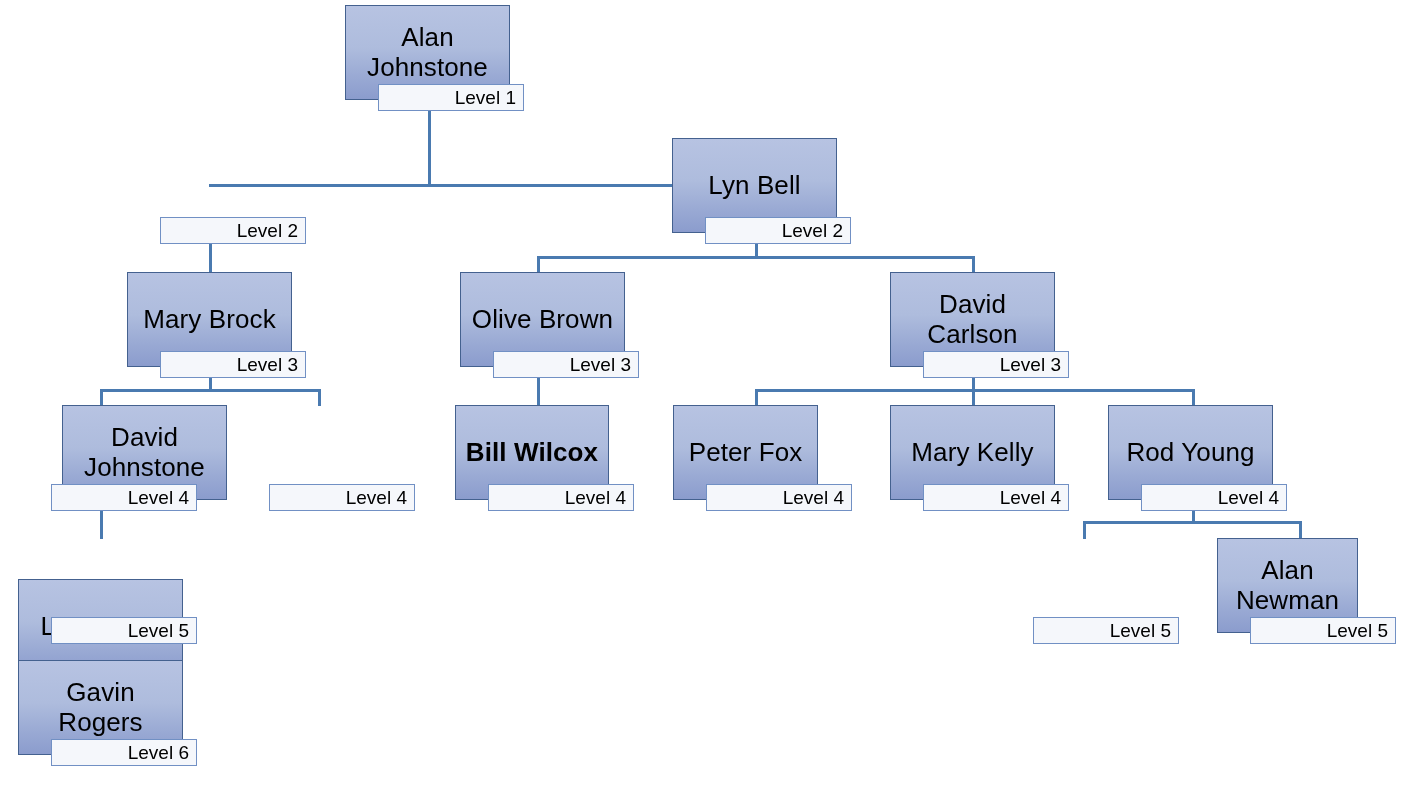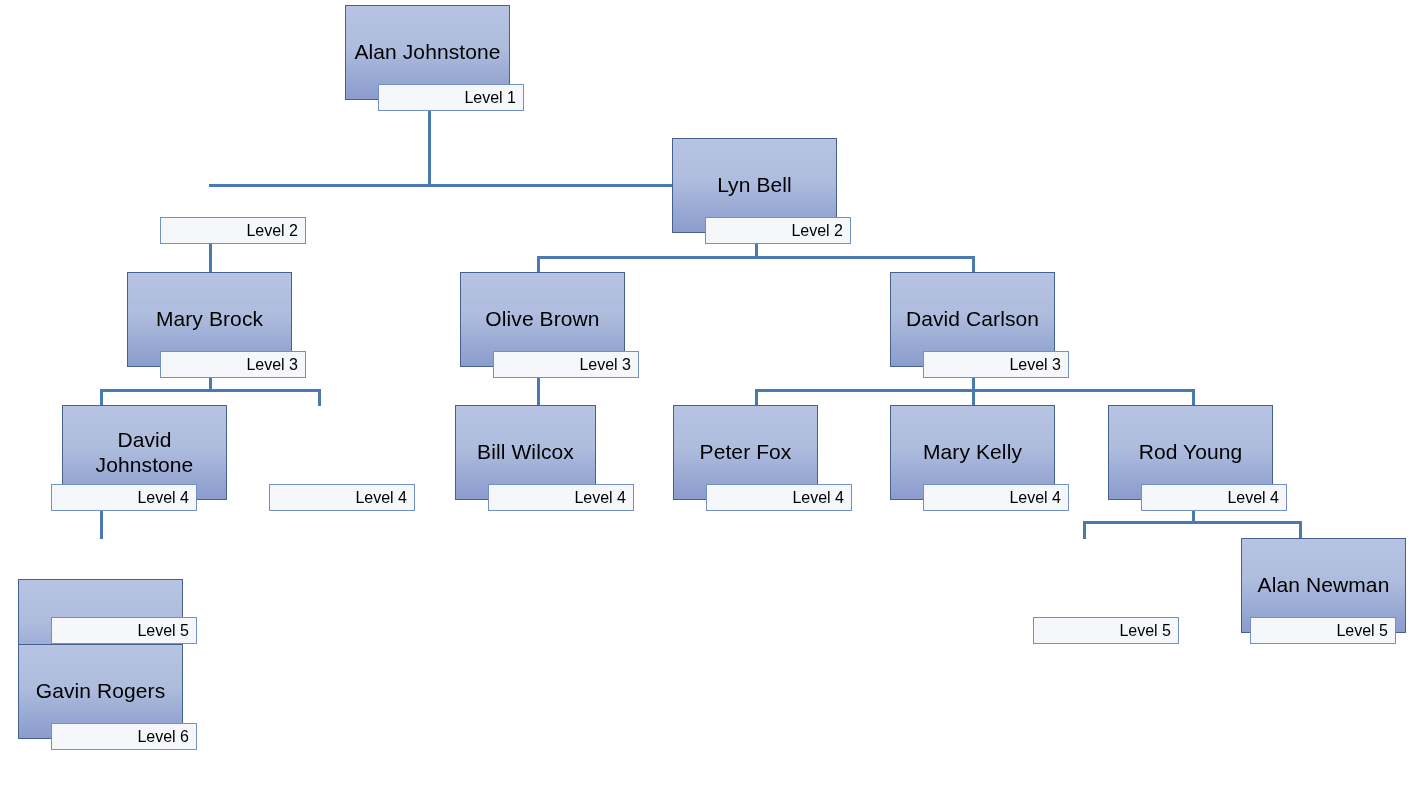--- a/index.html
+++ b/index.html
@@ -33,37 +33,37 @@
     left: 0;
     top: 0;
     box-sizing: border-box;
     border: 1px solid #44618f;
     background: linear-gradient(to bottom, #b7c3e2 0%, #aebcdd 45%, #9aaad4 75%, #8b9ccd 100%);
     display: flex;
     align-items: center;
     justify-content: center;
     text-align: center;
     color: #000000;
-    font-size: 21px;
+    font-size: 26px;
     line-height: 1.15;
     letter-spacing: 0.1px;
     padding: 0 6px;
     overflow: hidden;
   }
   .node-name {
     display: block;
     width: 100%;
   }
   .badge {
     position: absolute;
     box-sizing: border-box;
     border: 1px solid #7190c4;
     background: #f5f7fb;
     color: #000000;
-    font-size: 16px;
+    font-size: 19px;
     line-height: 1;
     display: flex;
     align-items: center;
     justify-content: flex-end;
     padding-right: 7px;
     white-space: nowrap;
   }
 </style>
 </head>
 <body>
@@ -147,21 +147,21 @@
       <span class="node-name">David Johnstone</span>
     </div>
     <div class="badge" style="left:33px; top:79px; width:146px; height:27px;">Level 4</div>
   </div>
 
   <div class="node" style="left:236px; top:405px; width:246px; height:103px;">
     <div class="badge" style="left:33px; top:79px; width:146px; height:27px;">Level 4</div>
   </div>
 
   <div class="node" style="left:455px; top:405px; width:246px; height:103px;">
-    <div class="node-box" style="width:141px; height:95px;">
+    <div class="node-box" style="width:154px; height:95px;font-weight:bold;">
       <span class="node-name">Bill Wilcox</span>
     </div>
     <div class="badge" style="left:33px; top:79px; width:146px; height:27px;">Level 4</div>
   </div>
 
   <div class="node" style="left:673px; top:405px; width:246px; height:103px;">
     <div class="node-box" style="width:145px; height:95px;">
       <span class="node-name">Peter Fox</span>
     </div>
     <div class="badge" style="left:33px; top:79px; width:146px; height:27px;">Level 4</div>
@@ -186,26 +186,26 @@
       <span class="node-name">Lou Warry</span>
     </div>
     <div class="badge" style="left:33px; top:79px; width:146px; height:27px;">Level 5</div>
   </div>
 
   <div class="node" style="left:1000px; top:538px; width:246px; height:103px;">
     <div class="badge" style="left:33px; top:79px; width:146px; height:27px;">Level 5</div>
   </div>
 
   <div class="node" style="left:1217px; top:538px; width:246px; height:103px;">
-    <div class="node-box" style="width:165px; height:95px;margin-left:24px;">
+    <div class="node-box" style="width:141px; height:95px;">
       <span class="node-name">Alan Newman</span>
     </div>
     <div class="badge" style="left:33px; top:79px; width:146px; height:27px;">Level 5</div>
   </div>
 
-  <div class="node" style="left:18px; top:644px; width:246px; height:103px;padding-left:20px;">
+  <div class="node" style="left:18px; top:660px; width:246px; height:103px;padding-left:20px;">
     <div class="node-box" style="width:165px; height:95px;">
       <span class="node-name">Gavin Rogers</span>
     </div>
     <div class="badge" style="left:33px; top:79px; width:146px; height:27px;">Level 6</div>
   </div>
 
 </div>
 
 </body></html>

